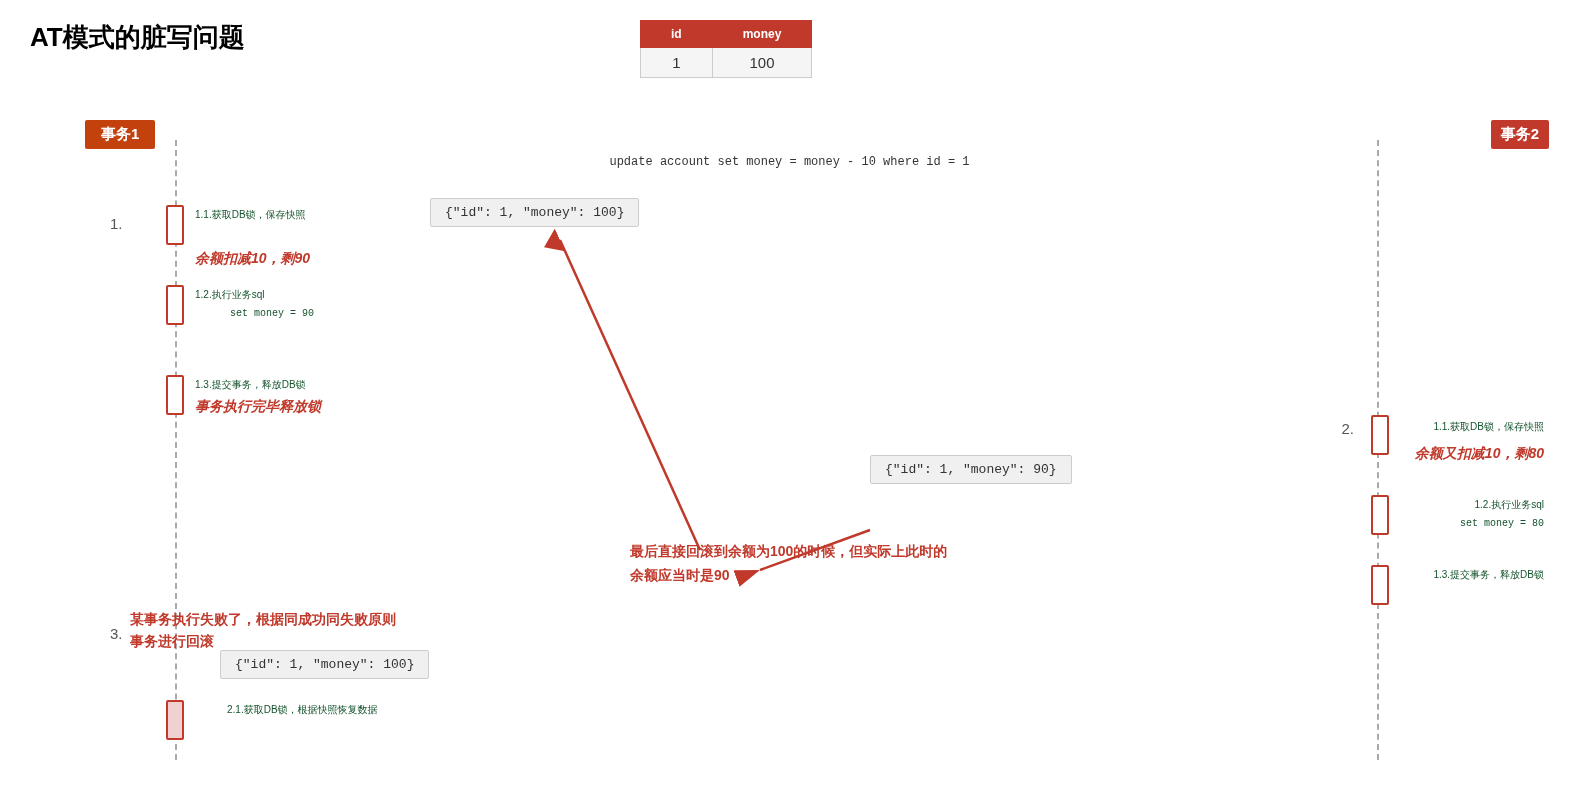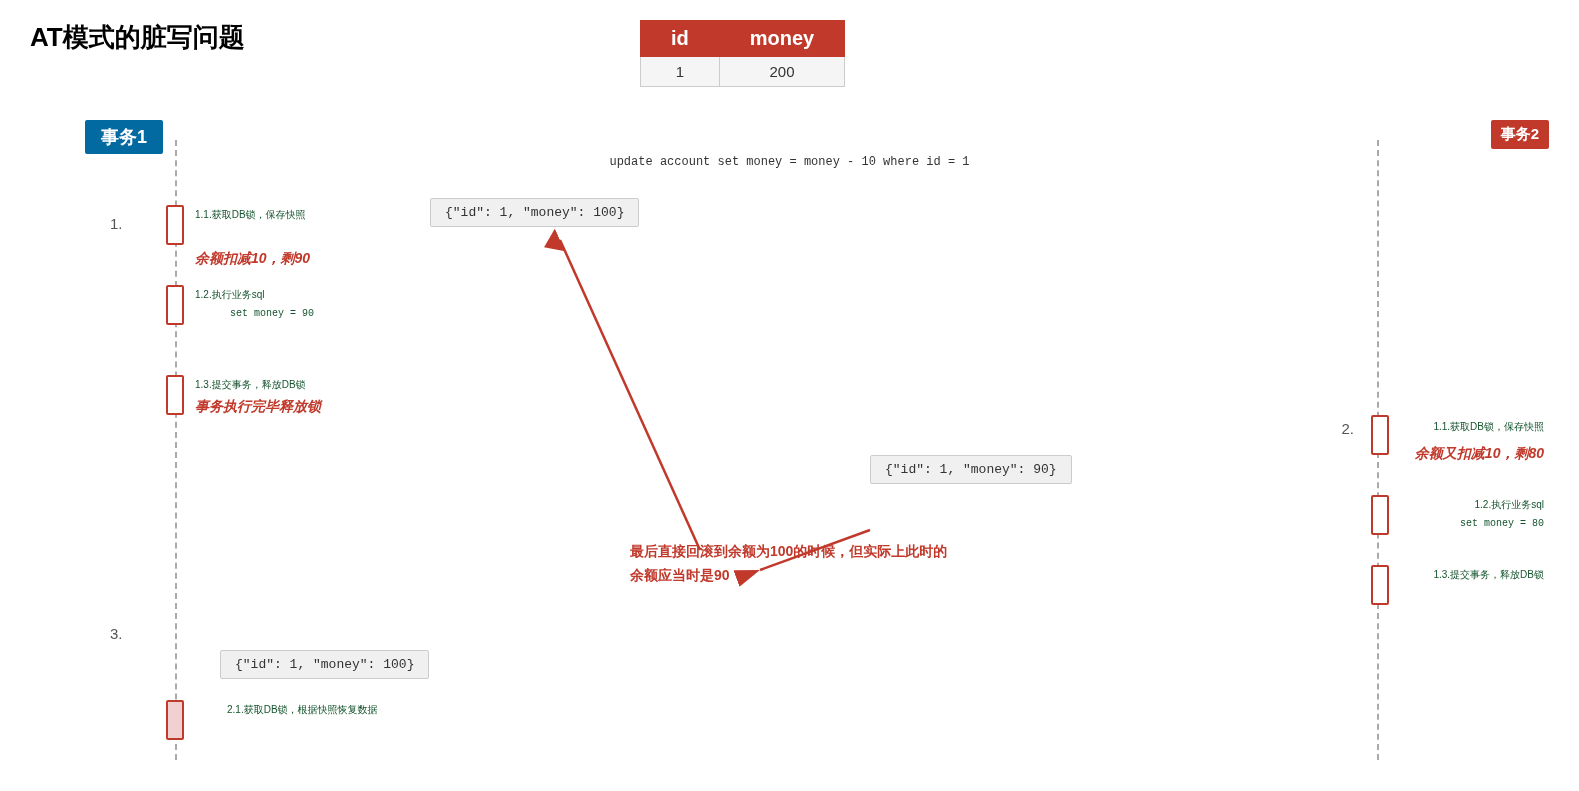--- a/index.html
+++ b/index.html
@@ -33,40 +33,40 @@
       position: absolute;
       top: 20px;
       left: 640px;
       border-collapse: collapse;
     }
     .db-table th {
       background: #c0392b;
       color: #fff;
       padding: 6px 30px;
       border: 1px solid #c0392b;
-      font-size: 20px;
+      font-size: 12px;
       font-weight: bold;
     }
     .db-table td {
       background: #f5f5f5;
       text-align: center;
       padding: 6px 30px;
       border: 1px solid #ccc;
       font-size: 15px;
     }
 
     
     .tx1-label {
       position: absolute;
       top: 120px;
       left: 85px;
-      background: #0369a1;
+      background: #c2410c;
       color: #fff;
       padding: 5px 16px;
-      font-size: 18px;
+      font-size: 15px;
       font-weight: bold;
       border-radius: 2px;
     }
     .tx2-label {
       position: absolute;
       top: 120px;
       right: 30px;
       background: #c0392b;
       color: #fff;
       padding: 5px 10px;
@@ -183,21 +183,21 @@
   <table class="db-table">
     <thead>
       <tr>
         <th>id</th>
         <th>money</th>
       </tr>
     </thead>
     <tbody>
       <tr>
         <td>1</td>
-        <td>200</td>
+        <td>100</td>
       </tr>
     </tbody>
   </table>
 
   <div class="sql-statement mono">update account set money = money - 10 where id = 1</div>
 
   <div class="tx1-label">事务1</div>
 
   <div class="tx2-label">事务2</div>
 
@@ -237,20 +237,24 @@
   <div class="step-label-red" style="right:35px; top:445px; width:280px; text-align:right;">余额又扣减10，剩80</div>
 
   <div class="step-label" style="right:35px; top:498px; width:280px; text-align:right;">1.2.执行业务sql</div>
 
   <div class="step-label mono" style="right:35px; top:518px; width:280px; text-align:right;">set money = 80</div>
 
   <div class="step-label" style="right:35px; top:568px; width:280px; text-align:right;">1.3.提交事务，释放DB锁</div>
 
   <div class="num-label" style="left:110px; top:625px;">3.</div>
 
+  <div class="annotation" style="left:130px; top:608px;">
+    <span>某事务执行失败了，根据同成功同失败原则</span><br>
+    <span>事务进行回滚</span>
+  </div>
 
   <div class="snapshot-box" style="left:220px; top:650px;">{"id": 1, "money": 100}</div>
 
   <div class="timeline-box" style="left:166px; top:700px; background:#f0d0d0;"></div>
   <div class="step-label" style="left:195px; top:703px;margin-left:32px;">2.1.获取DB锁，根据快照恢复数据</div>
 
   <div class="annotation" style="left:630px; top:540px; max-width:360px; line-height:1.7;">
     <span>最后直接回滚到余额为100的时候，但实际上此时的<br>余额应当时是90</span>
   </div>
 

